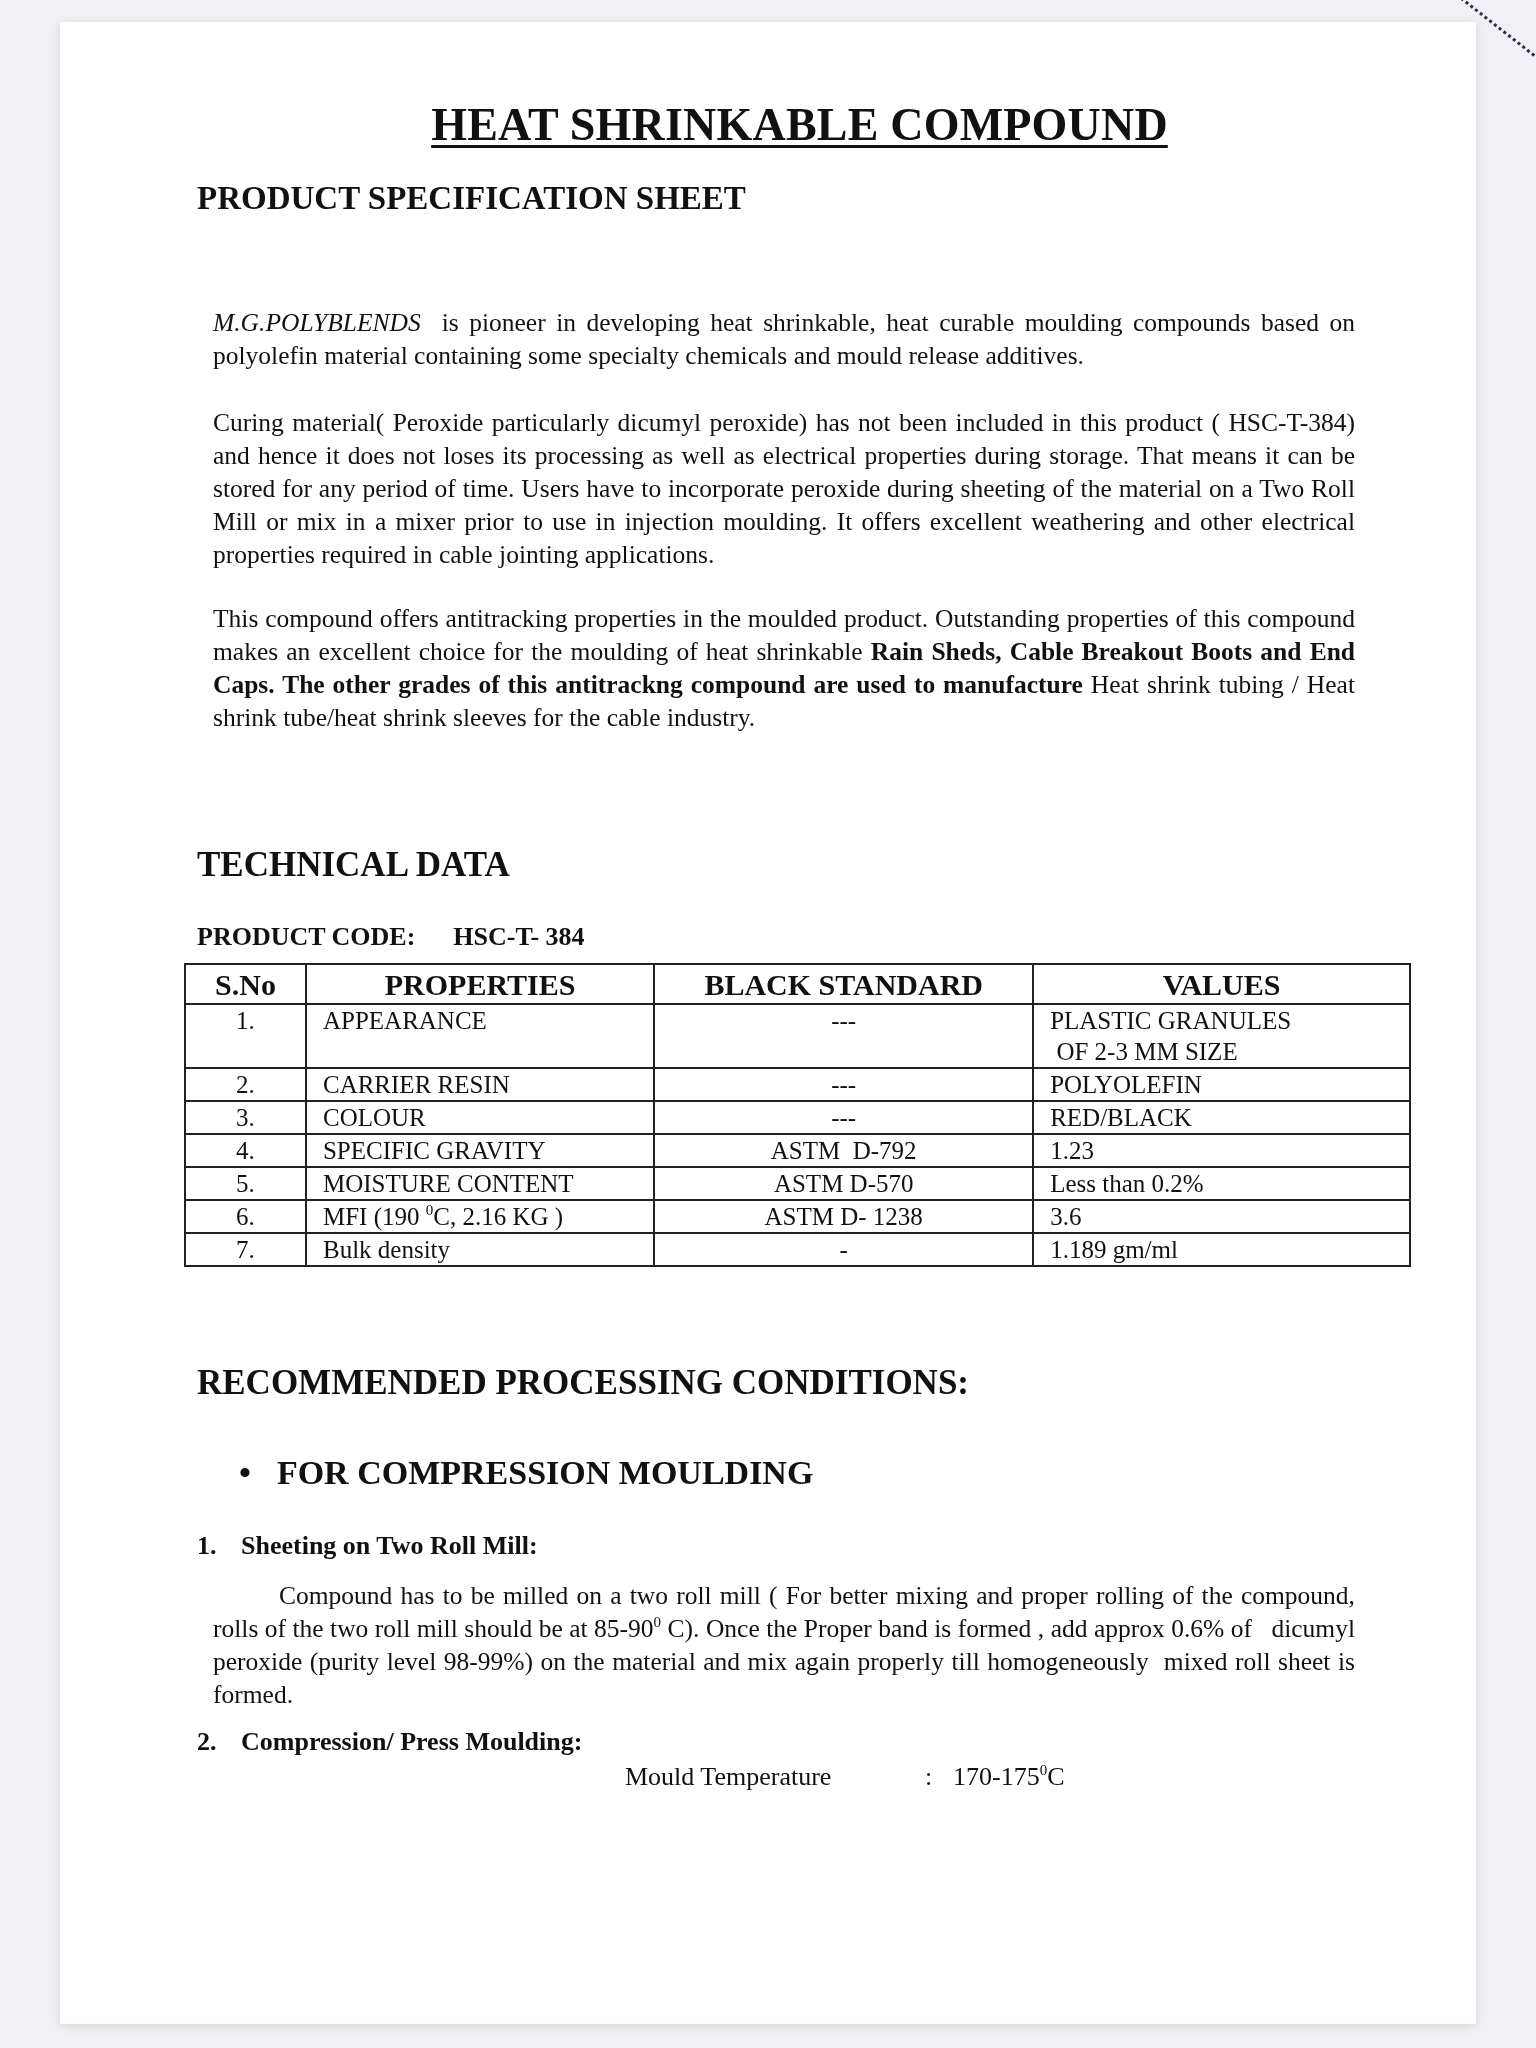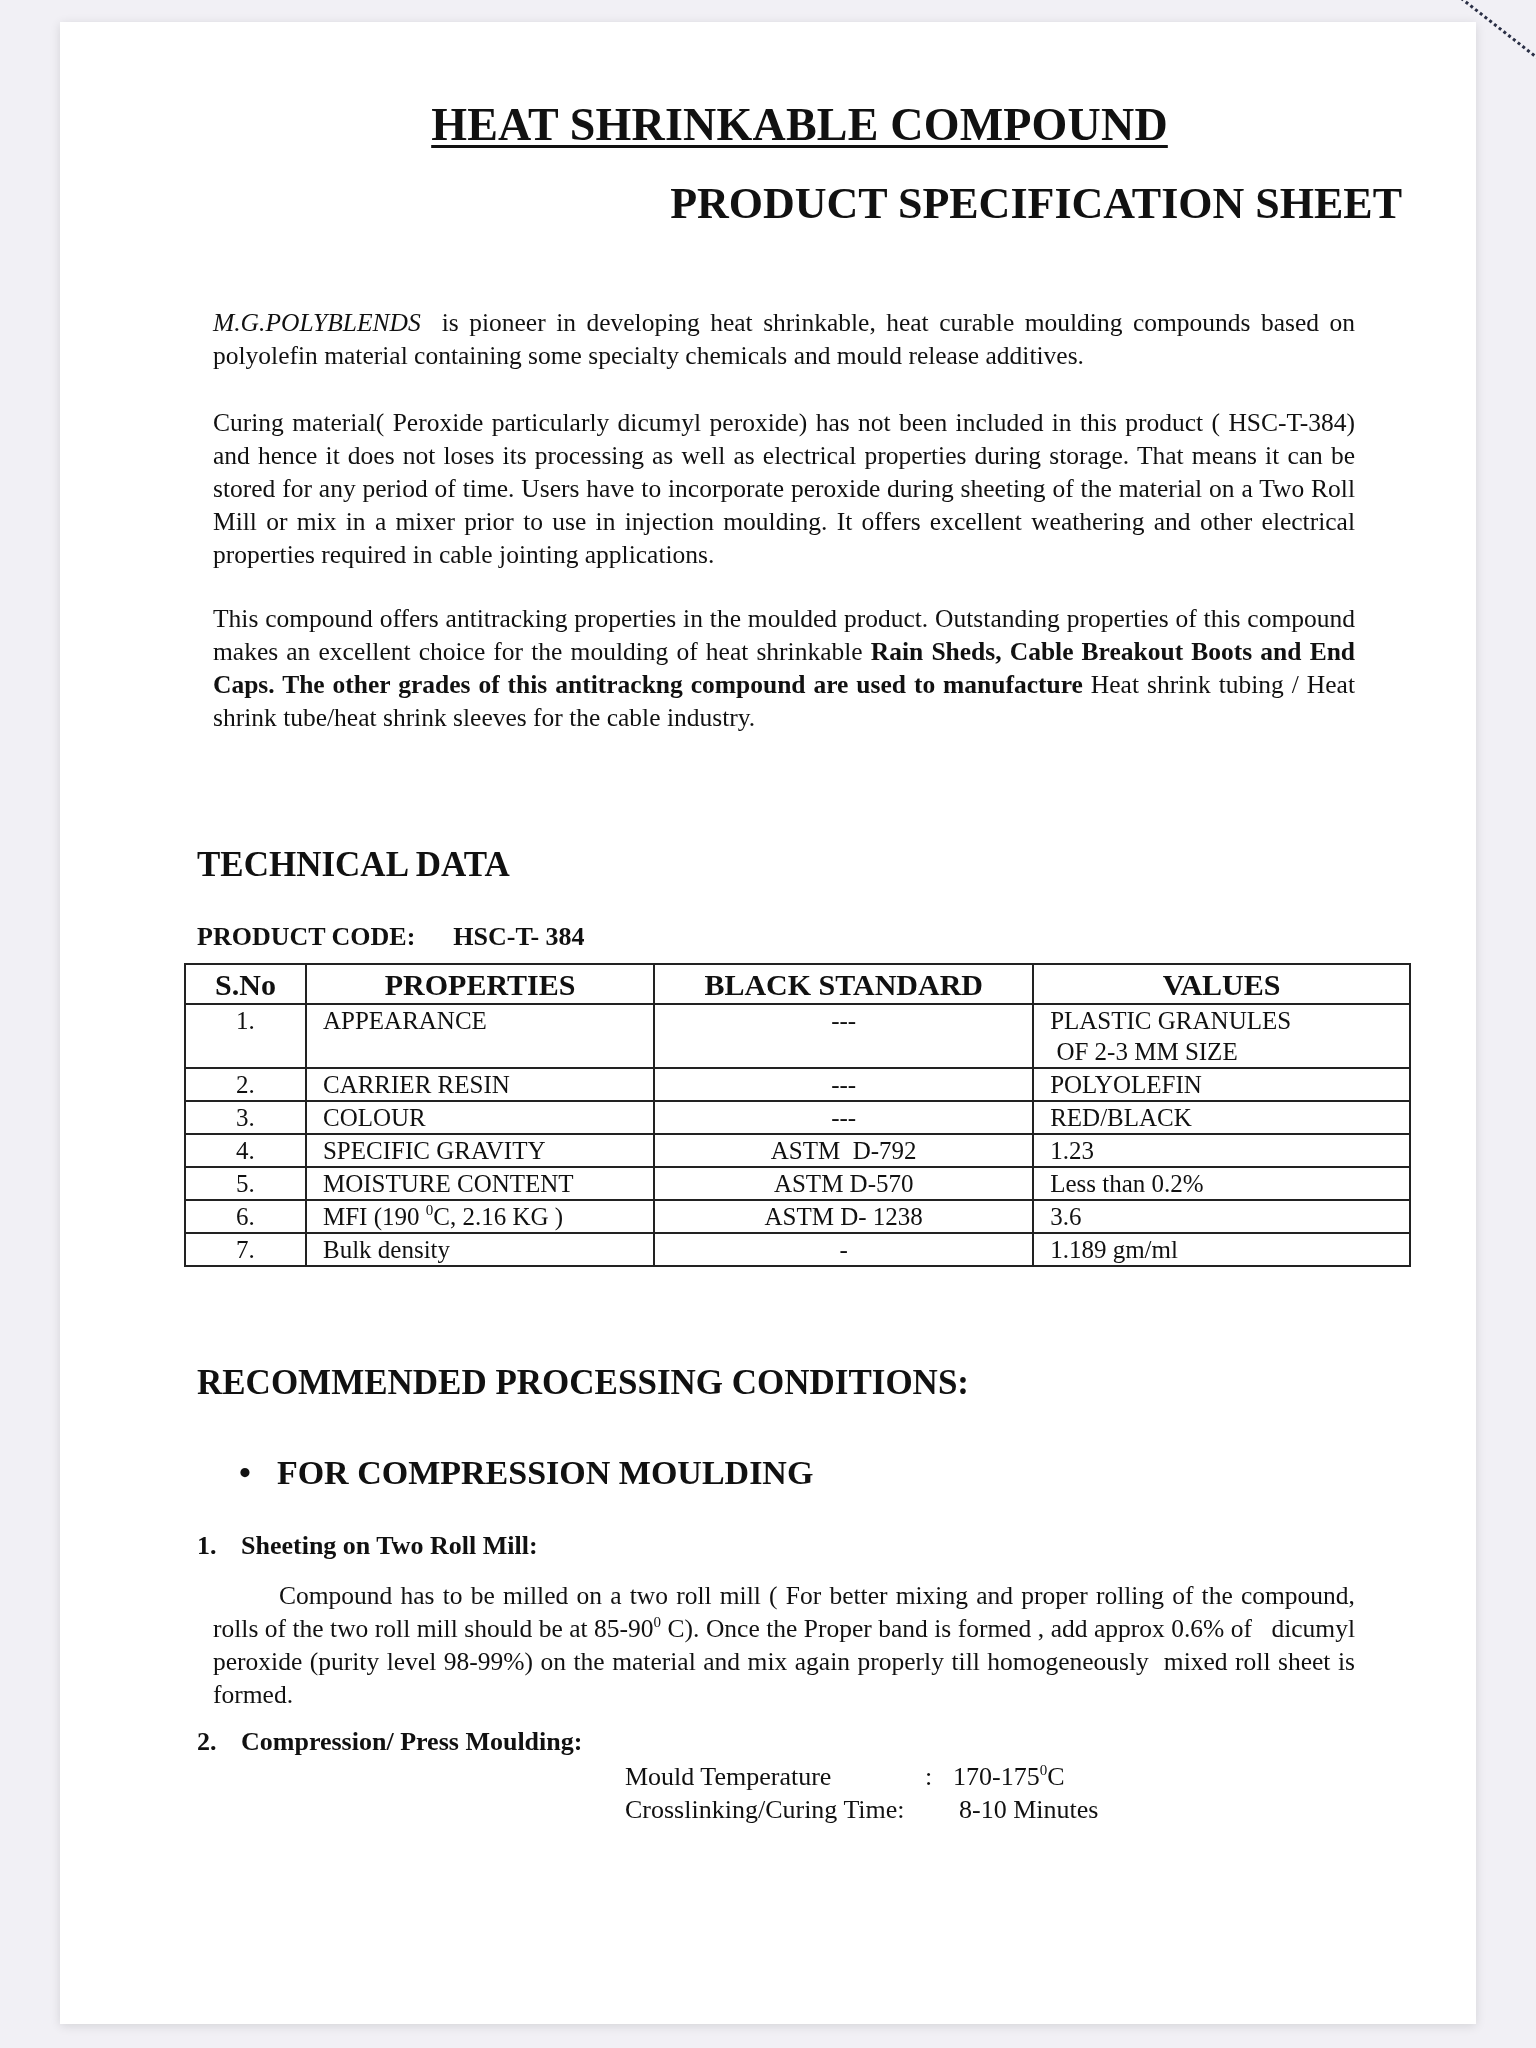--- a/index.html
+++ b/index.html
@@ -15,22 +15,22 @@
     position: absolute; left: 60px; top: 22px; width: 1416px; height: 2002px;
     background: #fff; box-shadow: 0 2px 10px rgba(0,0,0,0.12);
   }
   .content { position: absolute; left: 137px; top: 0; width: 1205px; }
   .title {
     position: absolute; left: 0; width: 1205px; text-align: center; top: 80px;
     font-weight: bold; font-size: 46px; letter-spacing: 0.2px; line-height: 1;
   }
   .title span { text-decoration: underline; text-decoration-thickness: 3px; text-underline-offset: 5px; }
   .subtitle {
-    position: absolute; left: 0; width: 1205px; text-align: right; top: 160px;
-    font-weight: bold; font-size: 44px; line-height: 1;
+    position: absolute; left: 0; width: 1205px; text-align: left; top: 160px;
+    font-weight: bold; font-size: 33px; line-height: 1;
   }
   .para {
     position: absolute; left: 0; width: 1142px; font-size: 25.5px; line-height: 33px;
     text-align: justify; margin: 16px;
   }
   .p1 { top: 268px; }
   .p2 { top: 368px; }
   .p3 { top: 564px; }
   .last-left { text-align-last: left; }
   .h-section { position: absolute; left: 0; font-weight: bold; font-size: 35px; line-height: 1; }
@@ -152,20 +152,16 @@
     <p class="para p4 last-left"><span class="indent"></span><span>Compound has to be milled on a two roll mill ( For better mixing and proper rolling of the compound, rolls of the two roll mill should be at 85-90</span><sup>0</sup><span style="white-space:pre-wrap"> C). Once the Proper band is formed , add approx 0.6% of   dicumyl peroxide (purity level 98-99%) on the material and mix again properly till homogeneously  mixed roll sheet is formed.</span></p>
 
     <div class="step-title s2"><span class="num">2.</span><span>Compression/ Press Moulding:</span></div>
 
     <div class="cond">
       <div class="cond-row">
         <span class="cond-label">Mould Temperature</span>
         <span class="cond-sep">:</span>
         <span class="cond-value" style="margin-left:12px"><span>170-175</span><sup>0</sup><span>C</span></span>
       </div>
-      <div class="cond-row">
-        <span class="cond-label" style="width:316px">Crosslinking/Curing Time:</span>
-        <span class="cond-value" style="margin-left:18px">8-10 Minutes</span>
-      </div>
     </div>
 
   </div>
 </div>
 
 </body></html>

